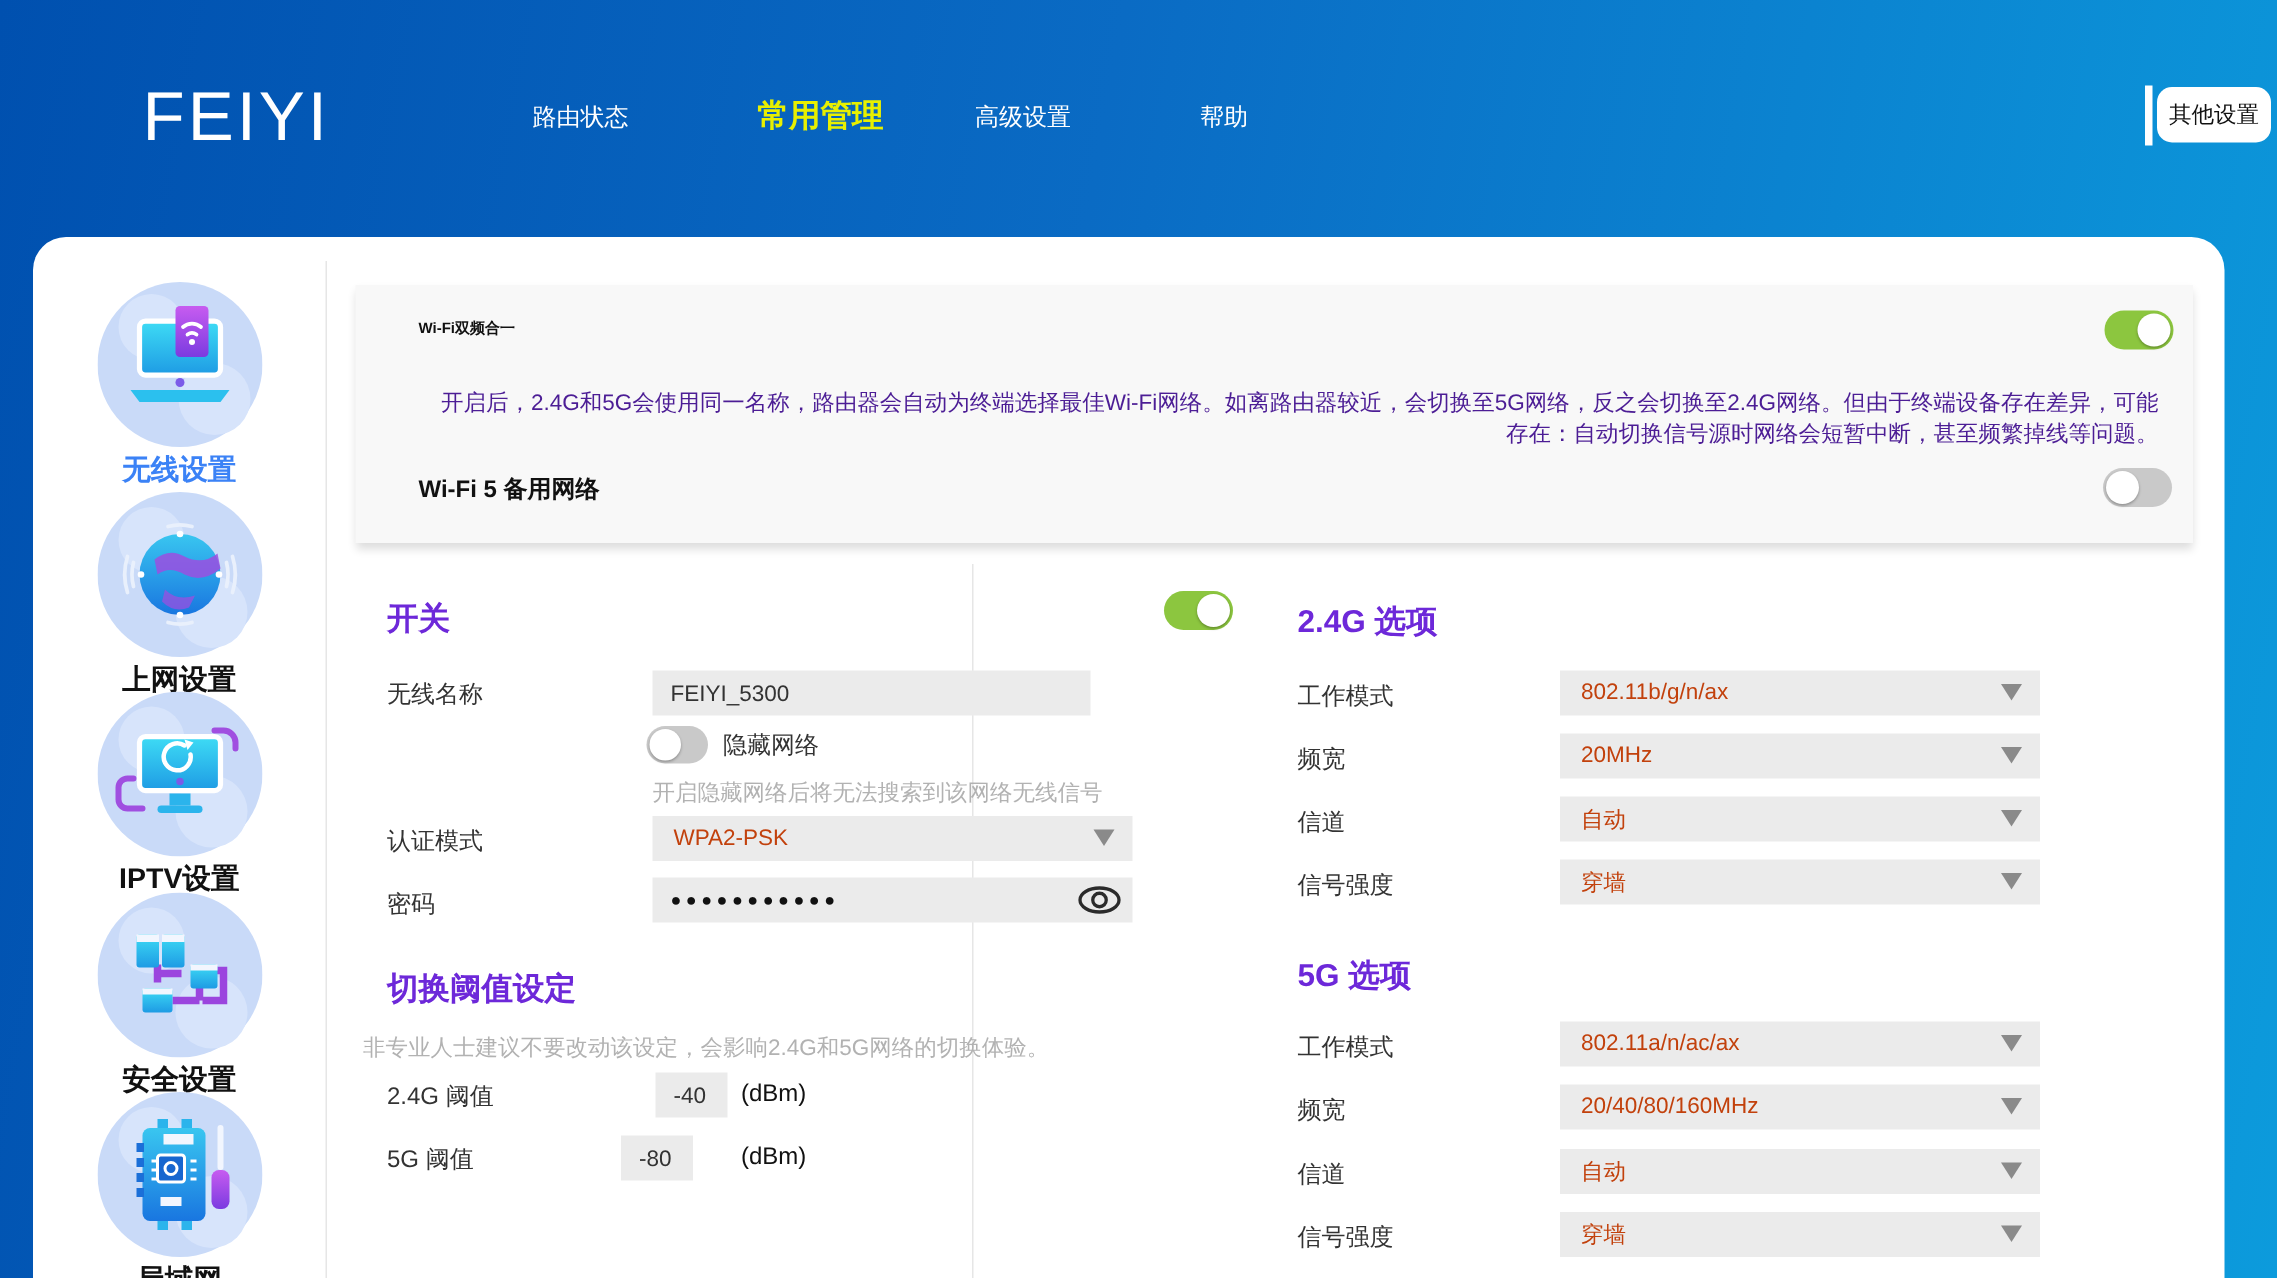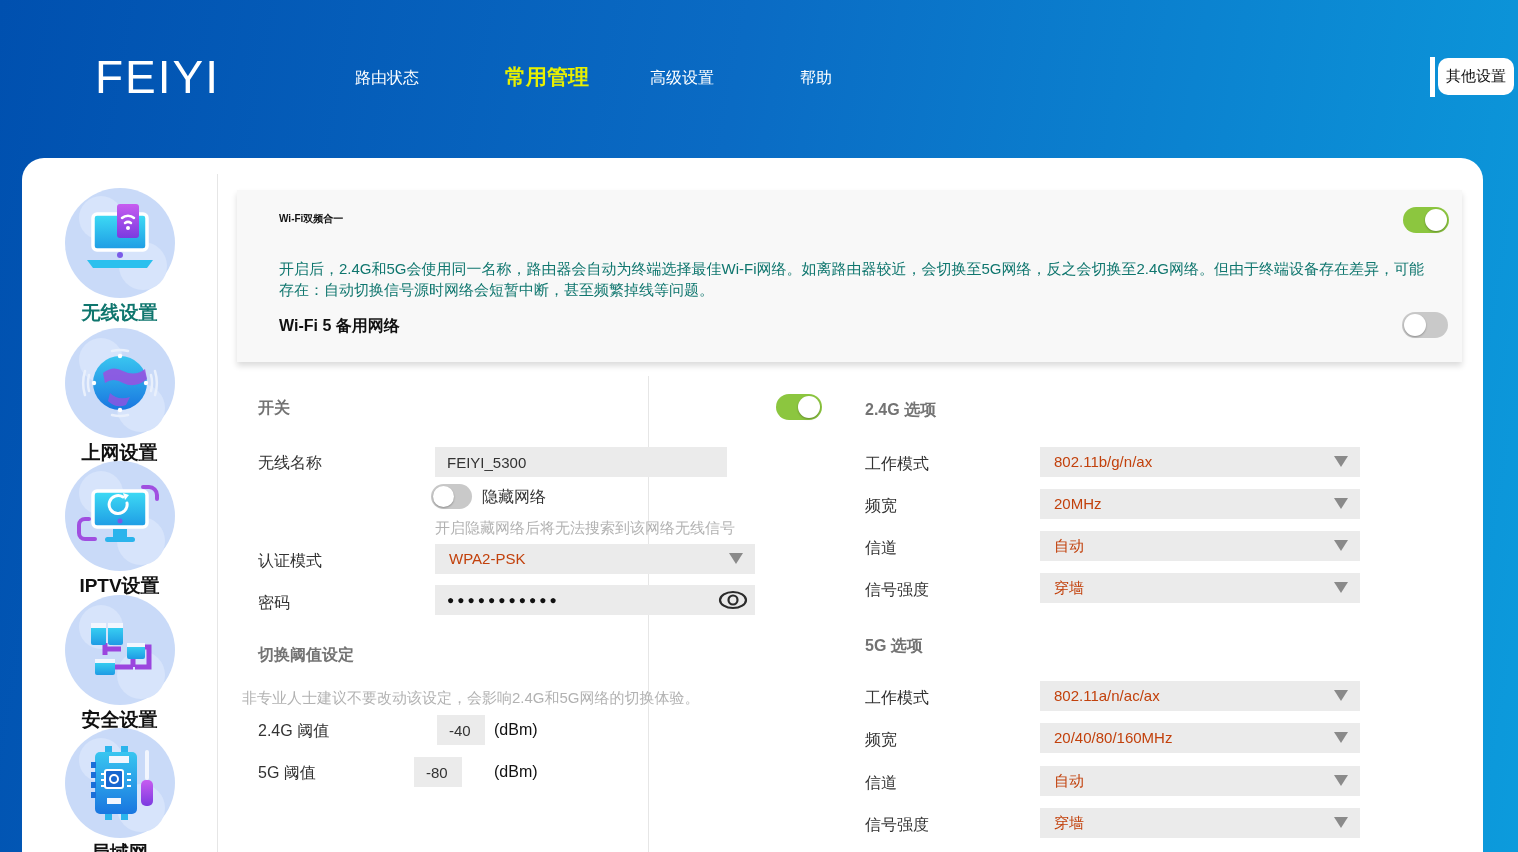--- a/index.html
+++ b/index.html
@@ -20,38 +20,38 @@
 
   
   .panel { position:absolute; left:22px; top:158px; width:1461px; height:694px; background:#fff; border-radius:22px 22px 0 0; }
   .side-divider { position:absolute; left:195px; top:16px; width:1px; height:678px; background:#E6E6E6; }
   .col-divider { position:absolute; left:626px; top:218px; width:1px; height:476px; background:#E6E6E6; }
 
   
   .side-item { position:absolute; left:0; width:195px; text-align:center; cursor:pointer; }
   .side-circle { width:110px; height:110px; margin:0 auto; display:block; }
   .side-label { display:block; margin-top:2px; font-size:19px; font-weight:bold; color:#111; }
-  .side-item.active .side-label { color:#0f766e; }
+  .side-item.active .side-label { color:#3b82f6; }
 
   
   .card { position:absolute; left:215px; top:32px; width:1225px; height:172px; background:#F8F8F8; box-shadow:0 4px 6px rgba(0,0,0,0.14); }
   .card-title { position:absolute; left:42px; top:22px; font-size:10px; font-weight:bold; color:#111; }
-  .card-desc { position:absolute; left:42px; top:68px; width:1160px; font-size:15px; line-height:21px; color:#0f766e; }
+  .card-desc { position:absolute; left:42px; top:68px; width:1160px; font-size:15px; line-height:21px; color:#4c1d95;text-align:right; }
   .card-title2 { position:absolute; left:42px; top:126px; font-size:16px; font-weight:bold; color:#111; }
 
   
   .toggle { position:absolute; width:46px; height:26px; border-radius:13px; background:#C9C9C9; cursor:pointer; }
   .toggle .knob { position:absolute; top:2px; left:2px; width:22px; height:22px; border-radius:50%; background:#fff; box-shadow:0 1px 2px rgba(0,0,0,.3); }
   .toggle.on { background:#8CC63F; }
   .toggle.on .knob { left:auto; right:2px; }
   .toggle.sm { width:41px; height:25px; }
   .toggle.sm .knob { width:21px; height:21px; }
 
   
-  .sec-title { position:absolute; font-size:16px; font-weight:bold; color:#737373; }
+  .sec-title { position:absolute; font-size:21px; font-weight:bold; color:#6d28d9; }
   .f-label { position:absolute; font-size:16px; color:#333; white-space:nowrap; }
   .f-note { position:absolute; font-size:15px; color:#B2B2B2; white-space:nowrap; }
   .t-input { position:absolute; height:30px; background:#EBEBEB; border:none; font-family:inherit; font-size:15px; color:#333; padding:0 12px; outline:none; }
   .sel { position:absolute; width:320px; height:30px; background:#EBEBEB; cursor:pointer; }
   .sel .val { position:absolute; left:14px; top:6px; font-size:15px; color:#c2410c; }
   .sel .arrow { position:absolute; right:12px; top:9px; width:0; height:0; border-left:7px solid transparent; border-right:7px solid transparent; border-top:11px solid #8a8a8a; }
   .pwd-field { position:absolute; width:320px; height:30px; background:#EBEBEB; }
   .pwd-dots { position:absolute; left:12px; top:8px; font-size:12px; letter-spacing:3px; color:#111; }
   .eye-btn { position:absolute; right:6px; top:4px; width:32px; height:22px; background:none; border:none; cursor:pointer; padding:0; }
   .unit { position:absolute; font-size:16px; color:#111; }

